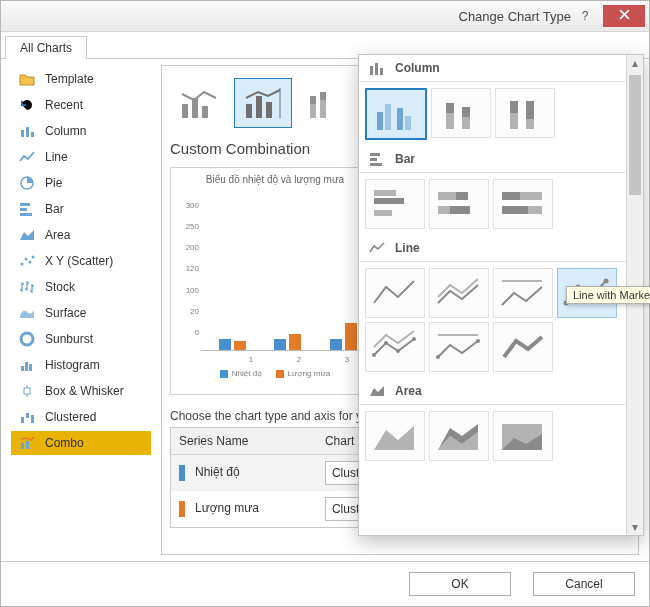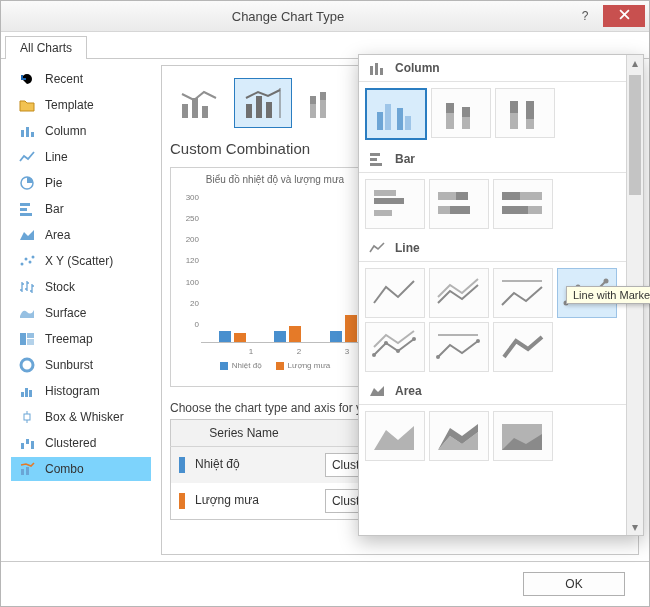--- a/index.html
+++ b/index.html
@@ -23,21 +23,21 @@
   .titlebar {
     height: 30px;
     background: linear-gradient(#fafafa, #eaeaea);
     border-bottom: 1px solid #d6d6d6;
     display: flex; align-items: center;
     position: relative;
     padding: 0 4px;
   }
   .titlebar .title {
     flex: 1;
-    text-align: center;
+    text-align: right;
     font-size: 13px;
     color: #444;
   }
   .titlebar .help {
     width: 28px; text-align: center; color: #555;
   }
   .titlebar .close {
     width: 42px; height: 22px;
     background: #c8504f;
     color: #fff;
@@ -79,21 +79,21 @@
     gap: 2px;
     padding-top: 2px;
   }
   .cat {
     display: flex; align-items: center;
     gap: 8px;
     padding: 3px 6px;
     cursor: default;
   }
   .cat.selected {
-    background: #7dd3fc;
+    background: #eab308;
   }
   .cat .icon {
     width: 20px; height: 18px;
     display: flex; align-items: center; justify-content: center;
     color: #4a8dc2;
   }
   .cat .icon svg { width: 18px; height: 18px; }
   .cat .label { flex: 1; }
 
   .rightpane {
@@ -128,21 +128,21 @@
   .preview {
     border: 1px solid #d0d0d0;
     width: 200px;
     position: relative;
     padding: 6px 4px 16px 4px;
   }
   .preview .ctitle {
     text-align: center;
     font-size: 10px;
     color: #656565;
-    margin-bottom: 8px;
+    margin-bottom: 16px;
   }
   .plot {
     position: relative;
     height: 150px;
     display: flex;
     padding-left: 26px;
   }
   .yaxis {
     position: absolute;
     left: 0; top: 0; bottom: 14px;
@@ -189,21 +189,20 @@
   .series-table th, .series-table td {
     padding: 6px 8px;
     font-size: 12px;
     text-align: left;
     vertical-align: middle;
   }
   .series-table th {
     background: #f2f2f2;
     font-weight: normal;
     border-bottom: 1px solid #d4d4d4;
-    text-align: center;
   }
   .series-table tr + tr td { }
   .series-swatch {
     display:inline-block; width:6px; height:16px; margin-right:10px;
     vertical-align: middle;
   }
   .combo-select {
     width: 150px;
     display:inline-flex; align-items:center;
     border:1px solid #bcbcbc;
@@ -229,21 +228,21 @@
     width: 58px; height: 30px;
     pointer-events:none;
   }
   .arrow-red svg { width:100%; height:100%; }
 
   
   .footer {
     border-top: 1px solid #c9c9c9;
     display:flex; justify-content:flex-end;
     gap: 22px;
-    padding: 10px 24px;
+    padding: 10px 14px;
   }
   .btn {
     min-width: 72px;
     border:1px solid #b0b0b0;
     background:#fdfdfd;
     text-align:center;
     padding: 4px 14px;
   }
 
   
@@ -347,33 +346,33 @@
     <div class="tab">All Charts</div>
   </div>
 
   <div class="body">
 
     <div class="sidebar">
 
       <div class="cat">
         <span class="icon">
           <svg viewBox="0 0 18 18">
+              <path d="M2 5 h5 l2 2 h7 v8 h-14 z" fill="#f2c252" stroke="#c38b1a"></path>
+            </svg>
+        </span>
+        <span class="label">Template</span>
+      </div>
+      <div class="cat">
+        <span class="icon">
+          <svg viewBox="0 0 18 18">
               <path class="cat-recent-icon" d="M4 9 A5 5 0 1 1 9 14"></path>
               <path d="M4 5 L4 9 L8 9" fill="none" stroke="#1a66b3" stroke-width="2"></path>
             </svg>
         </span>
         <span class="label">Recent</span>
-      </div>
-      <div class="cat">
-        <span class="icon">
-          <svg viewBox="0 0 18 18">
-              <path d="M2 5 h5 l2 2 h7 v8 h-14 z" fill="#f2c252" stroke="#c38b1a"></path>
-            </svg>
-        </span>
-        <span class="label">Template</span>
       </div>
       <div class="cat">
         <span class="icon">
           <svg viewBox="0 0 18 18">
               <rect x="3" y="8" width="3" height="7" fill="#6aa5d6"></rect>
               <rect x="8" y="5" width="3" height="10" fill="#6aa5d6"></rect>
               <rect x="13" y="10" width="3" height="5" fill="#6aa5d6"></rect>
             </svg>
         </span>
         <span class="label">Column</span>
@@ -432,30 +431,20 @@
         </span>
         <span class="label">Stock</span>
       </div>
       <div class="cat">
         <span class="icon">
           <svg viewBox="0 0 18 18">
               <path d="M2 12 Q5 4 9 8 T16 6 V14 H2 Z" fill="#6aa5d6" opacity="0.7"></path>
             </svg>
         </span>
         <span class="label">Surface</span>
-      </div>
-      <div class="cat">
-        <span class="icon">
-          <svg viewBox="0 0 18 18">
-              <rect x="2" y="3" width="6" height="12" fill="#6aa5d6"></rect>
-              <rect x="9" y="3" width="7" height="5" fill="#6aa5d6" opacity="0.7"></rect>
-              <rect x="9" y="9" width="7" height="6" fill="#6aa5d6" opacity="0.5"></rect>
-            </svg>
-        </span>
-        <span class="label">Treemap</span>
       </div>
       <div class="cat">
         <span class="icon">
           <svg viewBox="0 0 18 18">
               <circle cx="9" cy="9" r="6" fill="none" stroke="#6aa5d6" stroke-width="3"></circle>
             </svg>
         </span>
         <span class="label">Sunburst</span>
       </div>
       <div class="cat">
@@ -613,20 +602,21 @@
         <svg viewBox="0 0 58 30">
             <path d="M2 8 H36 V2 L56 15 L36 28 V22 H2 Z" fill="none" stroke="#e20000" stroke-width="4" stroke-linejoin="round"></path>
           </svg>
       </div>
     </div>
 
   </div>
 
   <div class="footer">
     <div class="btn">OK</div>
+    <div class="btn">Cancel</div>
   </div>
 
 </div>
 
 <div class="popup">
   <div class="content">
 
     <div class="grouphdr">
       <span class="gicon">
           <svg viewBox="0 0 18 16">

